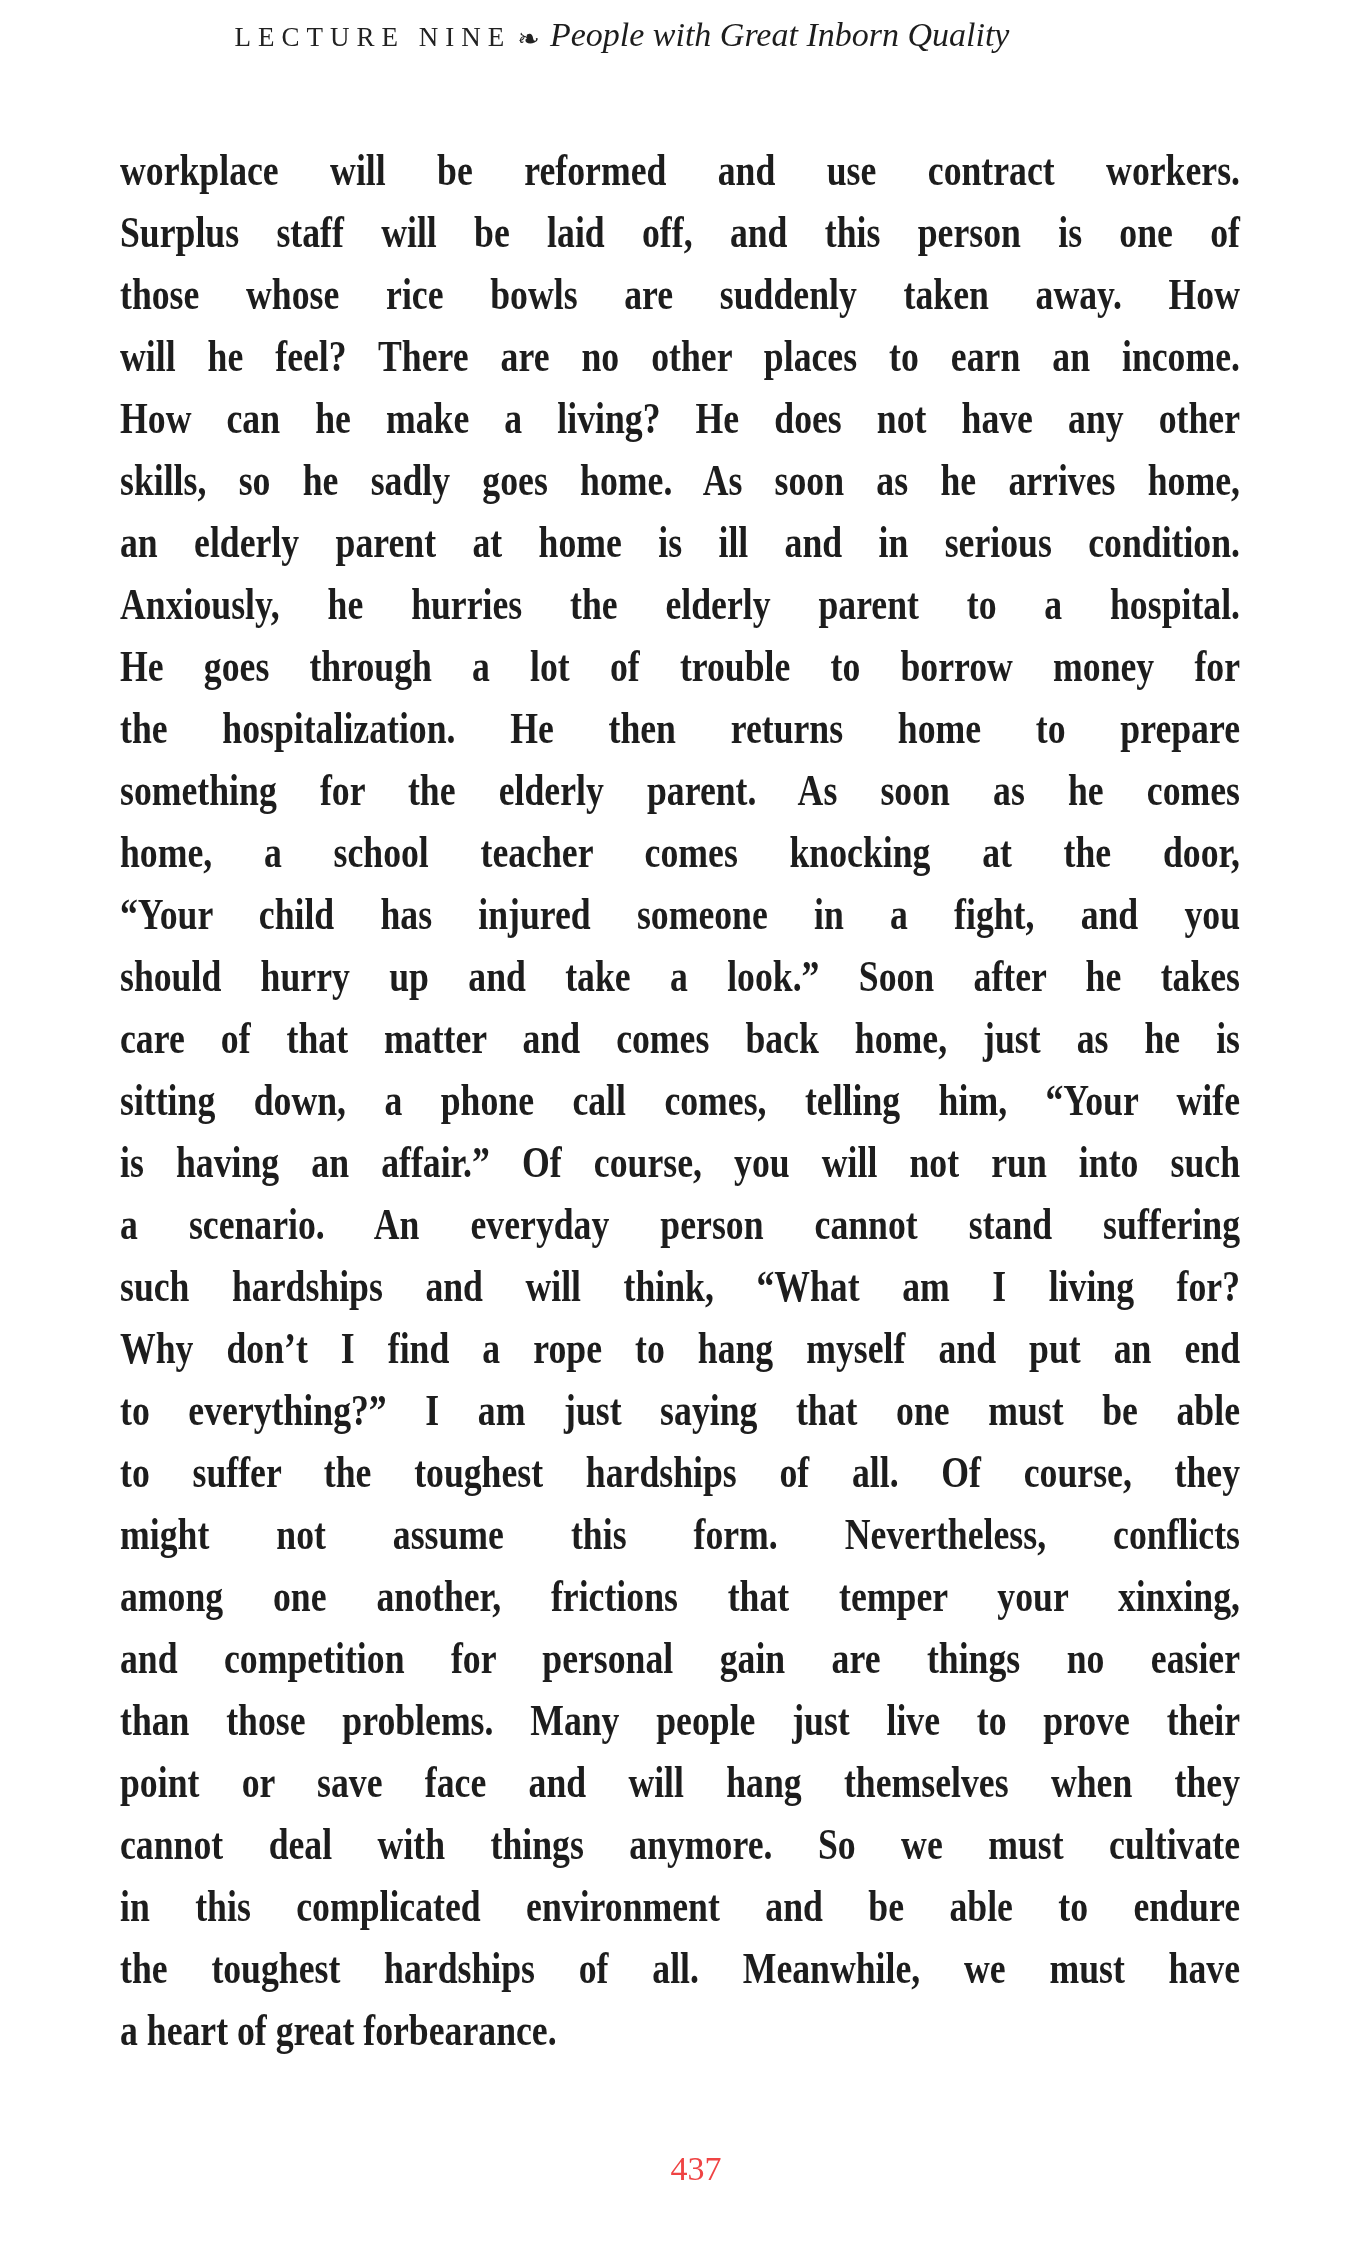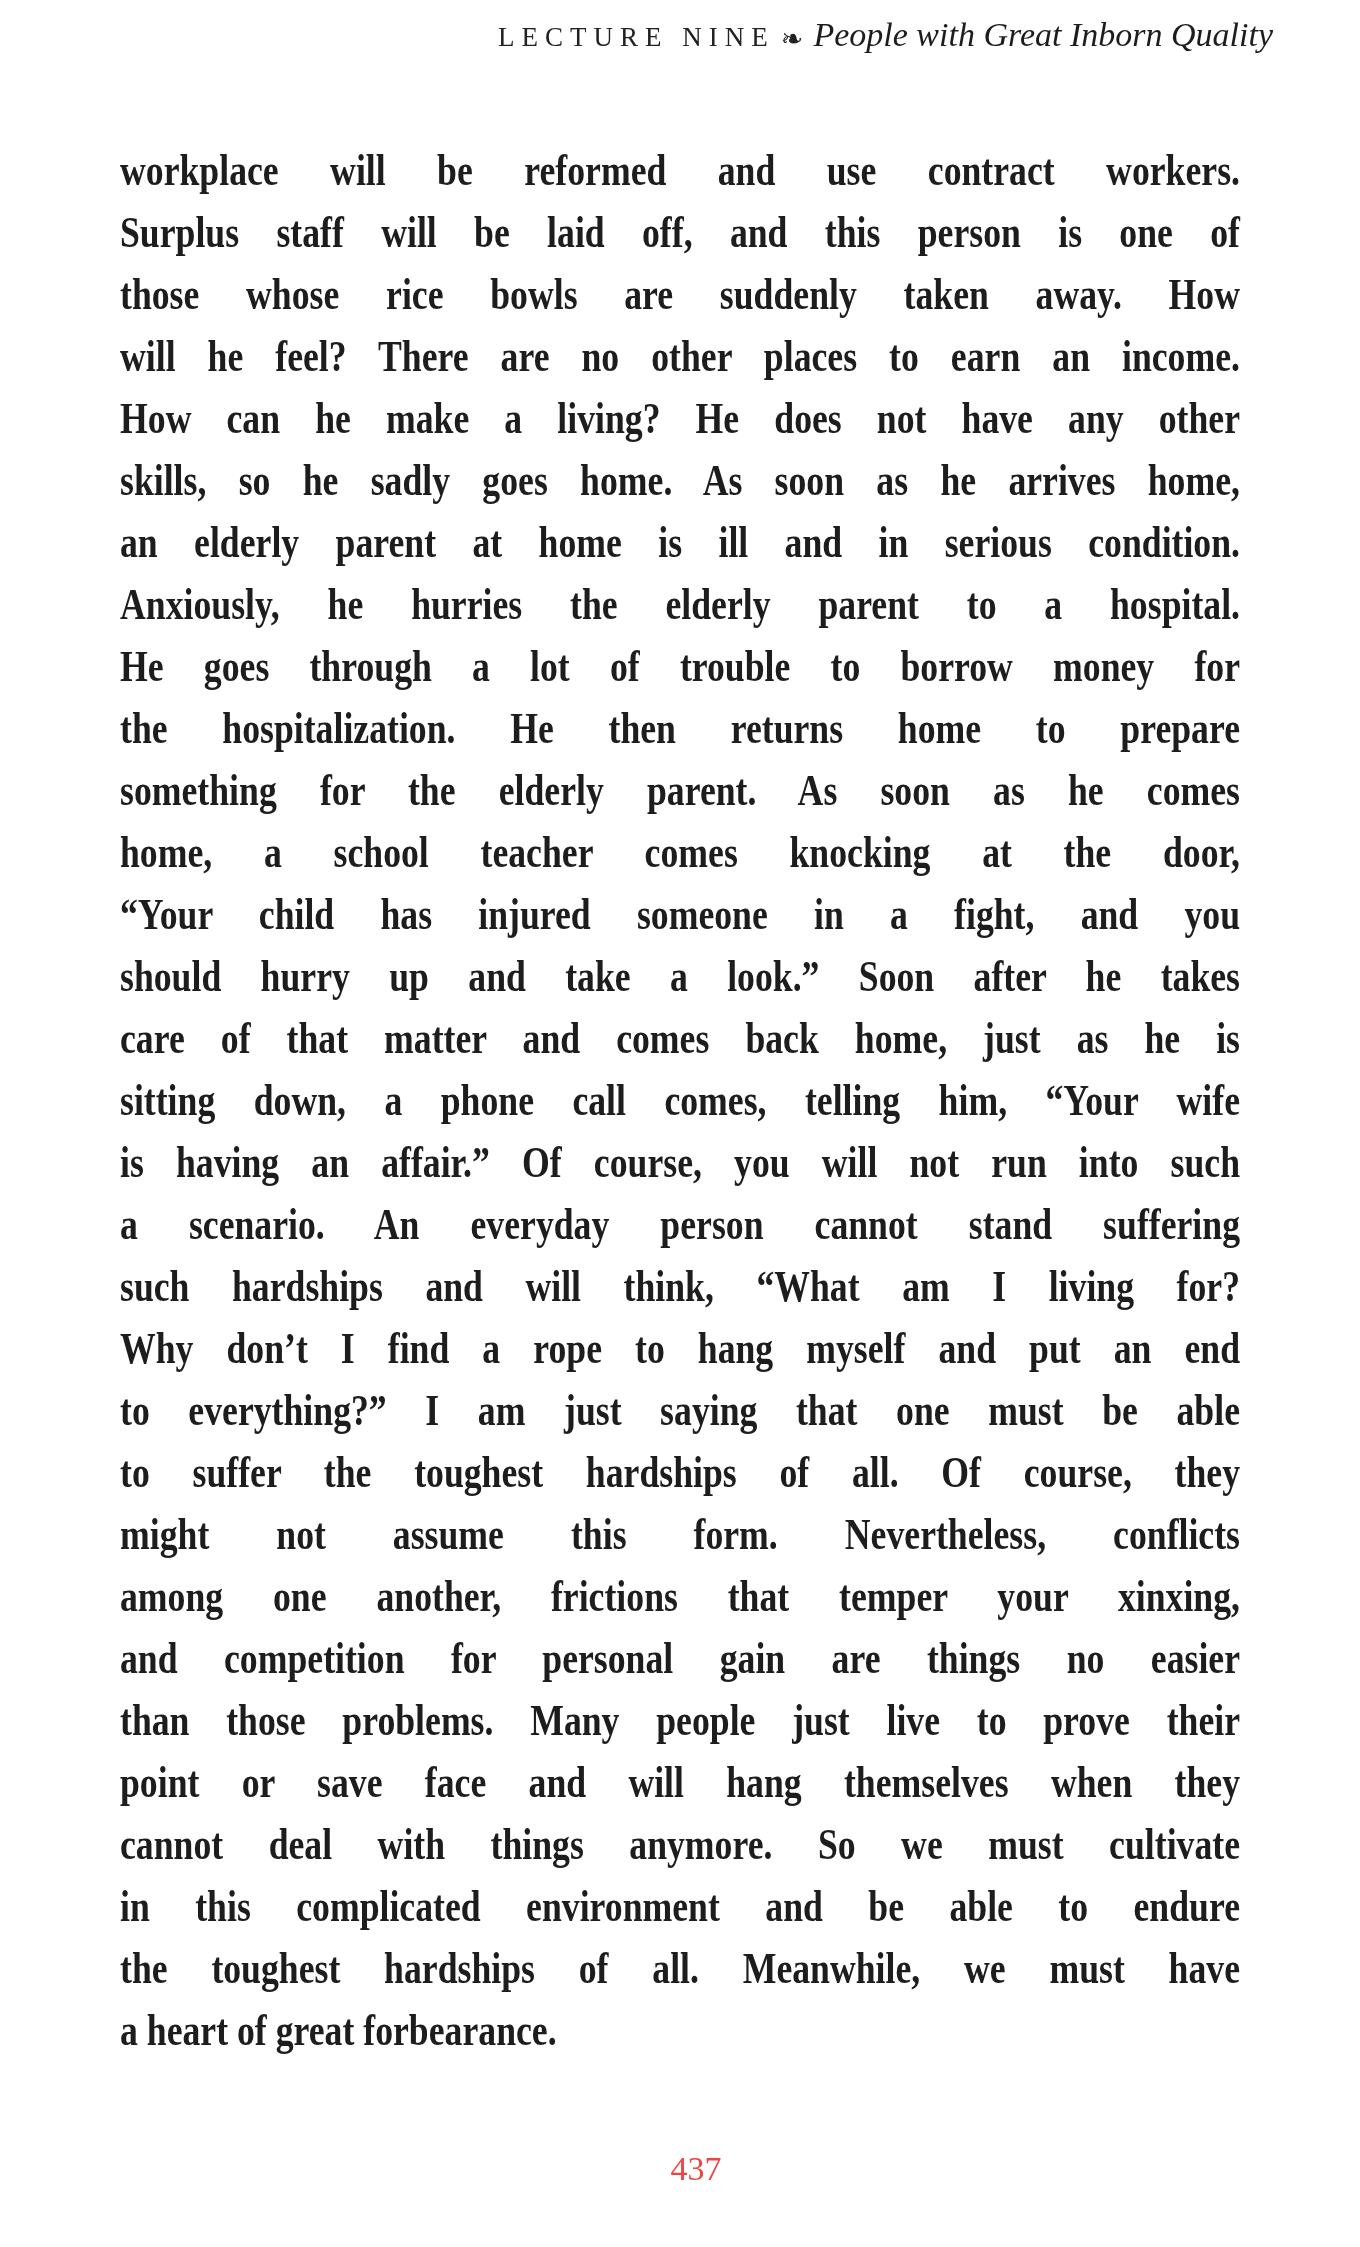--- a/index.html
+++ b/index.html
@@ -15,23 +15,22 @@
     color: #1d1d1d;
     font-family: "Liberation Serif", serif;
     overflow: hidden;
   }
   
   .running-head {
     position: absolute;
     top: 16px;
     left: 0;
     width: 1244px;
-    text-align: right;
+    text-align: center;
     white-space: nowrap;
-    padding-left: 29px;
   }
   .running-head .lecture {
     font-size: 27px;
     letter-spacing: 7px;
     color: #222222;
   }
   .running-head .fleuron {
     font-size: 27px;
     margin: 0 10px 0 6px;
     color: #222222;

